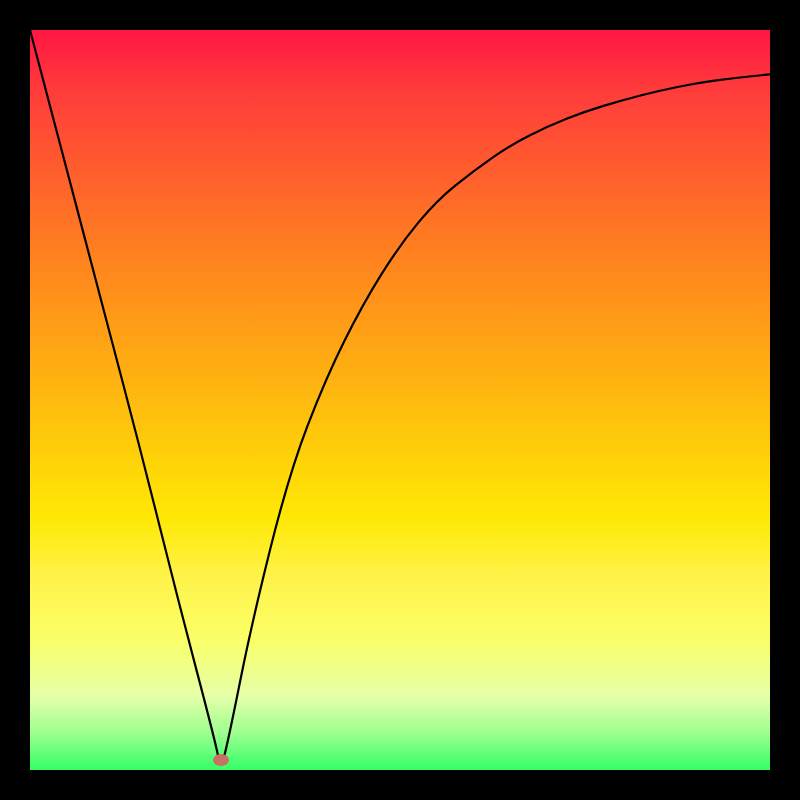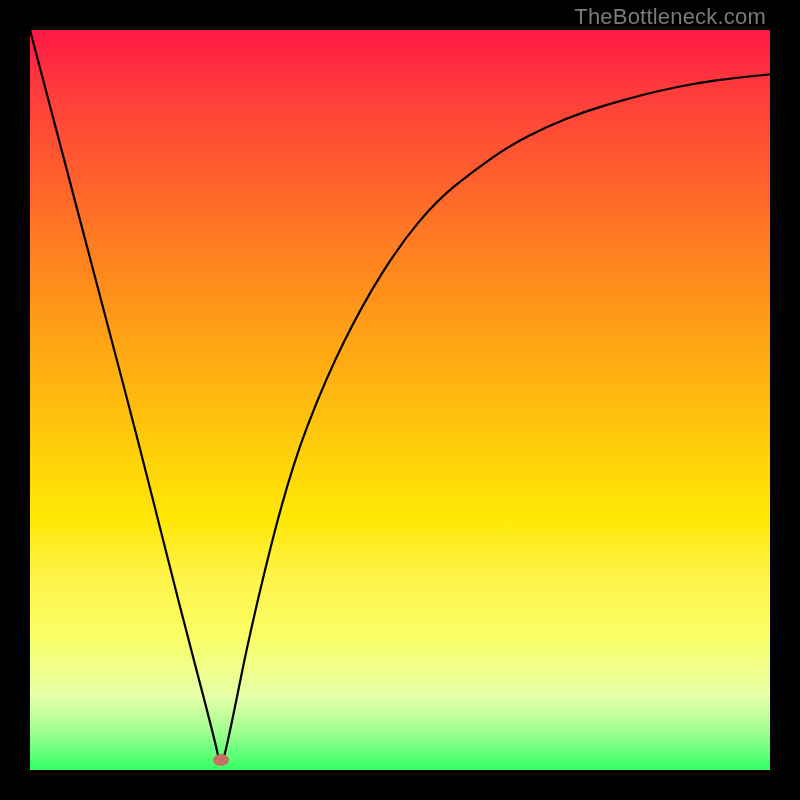--- a/index.html
+++ b/index.html
@@ -65,21 +65,20 @@
     inset: 0;
     width: 100%;
     height: 100%;
   }
 </style>
 </head>
 <body>
 
 <div class="frame">
 
-  <div class="watermark">TheBottleneck.com</div>
 
   <div class="plot-area">
     <div class="gradient"></div>
 
     <svg class="curve" viewBox="0 0 740 740" preserveAspectRatio="none">
       <path id="curve-path" d="M 0 0 Q 0 0 18.5 70.29999999999995 Q 37 140.5999999999999 55.5 210.89999999999995 Q 74 281.2 92.5 351.5 Q 111 421.8 129.5 495.79999999999995 Q 148 569.8 166.5 640.0999999999999 Q 185 710.4 187.96 725.2 Q 190.92000000000002 740 195.36 721.5 Q 199.8 703 210.9 647.5 Q 222 592 240.5 518 Q 259 444 277.5 395.9 Q 296 347.79999999999995 314.5 310.79999999999995 Q 333 273.8 351.5 244.20000000000002 Q 370 214.60000000000002 388.5 192.39999999999998 Q 407.00000000000006 170.19999999999993 425.5 155.39999999999992 Q 444 140.5999999999999 462.5 127.64999999999998 Q 481 114.70000000000005 499.5 105.45000000000005 Q 518 96.20000000000005 536.5 88.80000000000001 Q 555 81.39999999999998 573.5 75.84999999999997 Q 592 70.29999999999995 610.5 65.49000000000001 Q 629 60.680000000000064 647.5 56.980000000000075 Q 666 53.280000000000086 684.5 50.69 Q 703 48.09999999999991 721.5 46.25 T 740 44.40000000000009" fill="none" stroke="#000" stroke-width="2.2" stroke-linecap="round" stroke-linejoin="round"></path>
     </svg>
 
     <div class="marker" id="marker" style="left: 190.92px; top: 730.38px;"></div>
   </div>

